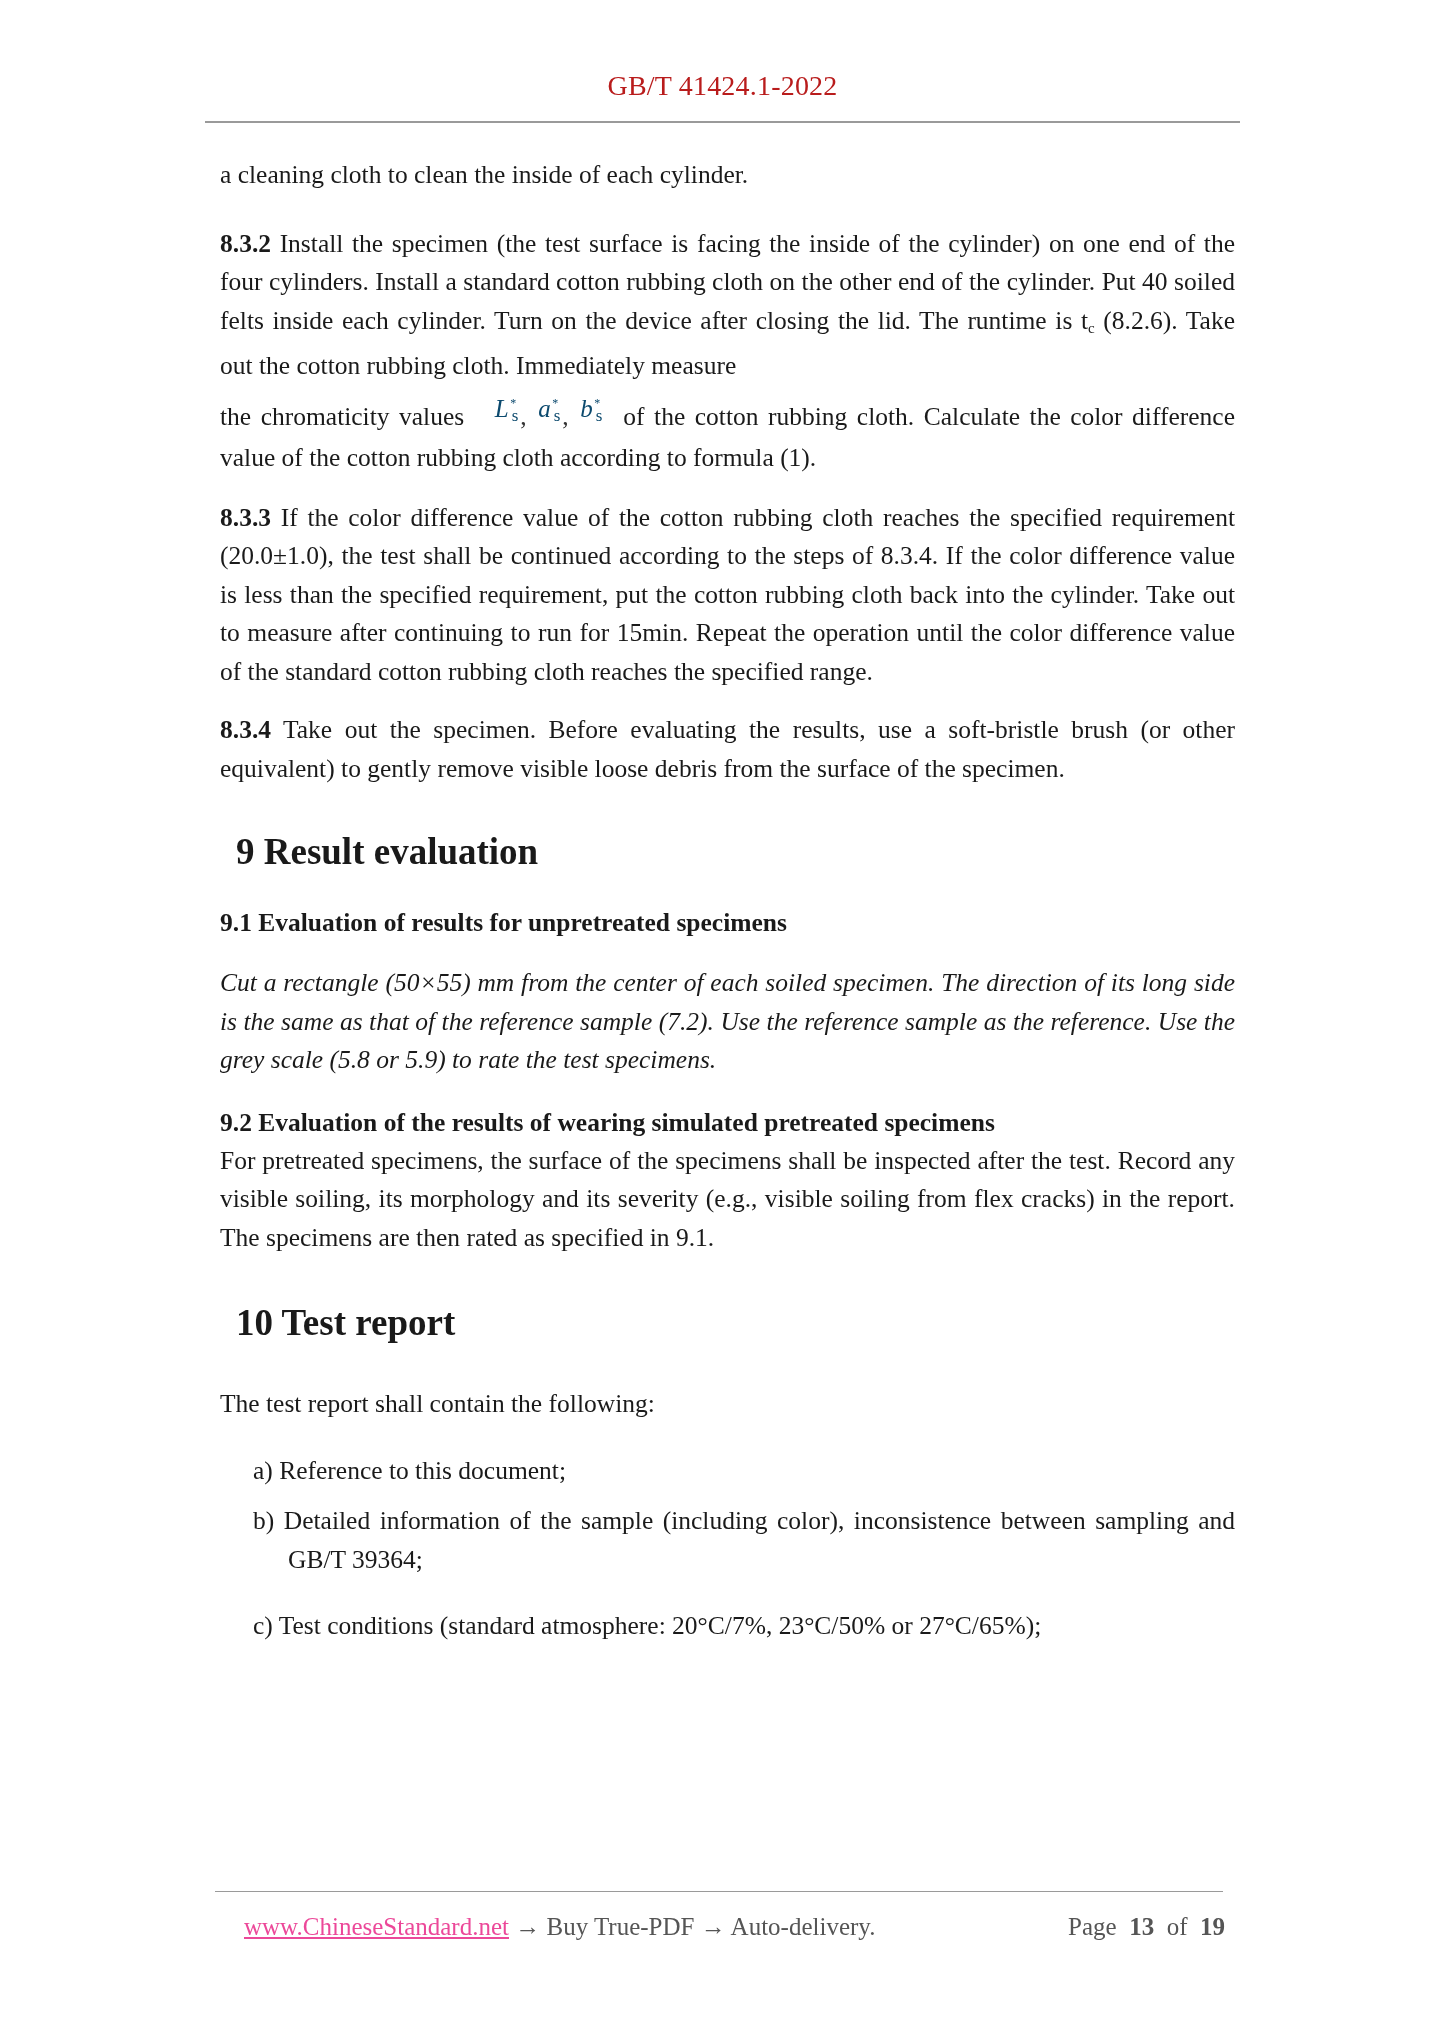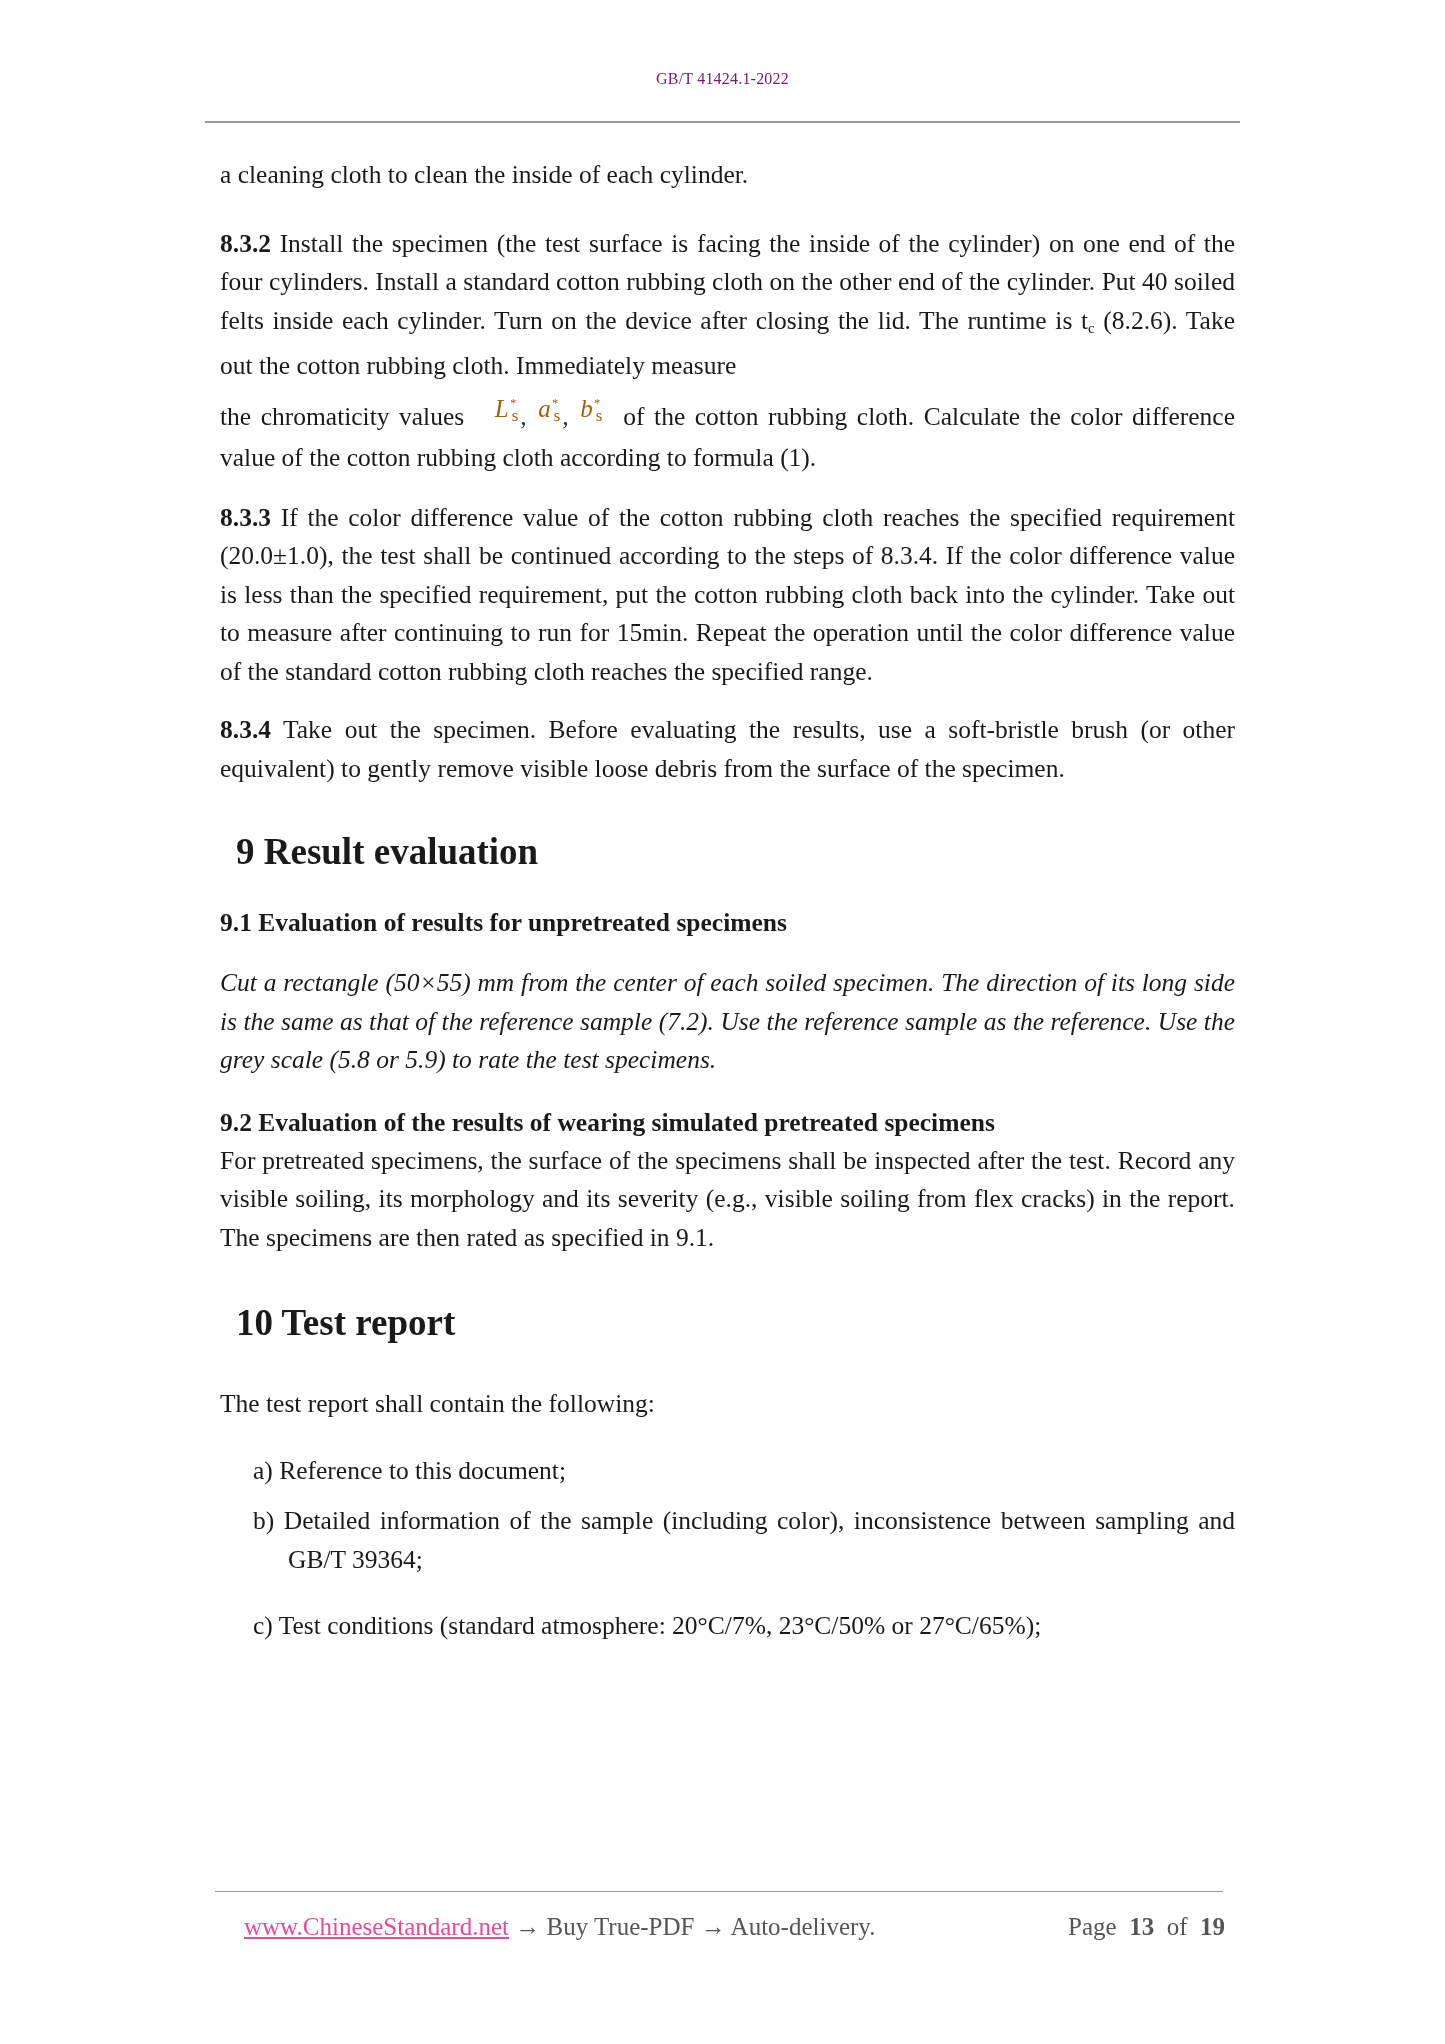--- a/index.html
+++ b/index.html
@@ -14,22 +14,22 @@
     overflow: hidden;
     font-family: "Liberation Serif", "DejaVu Serif", serif;
     color: #1a1a1a;
   }
   .page-header {
     position: absolute;
     left: 0;
     top: 70px;
     width: 1445px;
     text-align: center;
-    font-size: 16px;
-    color: #701a75;
+    font-size: 28px;
+    color: #b91c1c;
     letter-spacing: 0.2px;
   }
   .header-rule {
     position: absolute;
     left: 205px;
     top: 121px;
     width: 1035px;
     height: 2px;
     background: #9a9a9a;
   }
@@ -59,21 +59,21 @@
     font-size: 25.5px;
     line-height: 38px;
     margin: 0;
   }
   .sub {
     font-size: 15px;
     vertical-align: -4px;
   }
   .chrom {
     display: inline-block;
-    color: #a16207;
+    color: #0c4a6e;
     font-style: italic;
     font-size: 25px;
     margin: 0 2px;
     position: relative;
     top: -8px;
   }
   .chrom .ssub {
     font-style: normal;
     font-size: 17px;
     position: relative;

